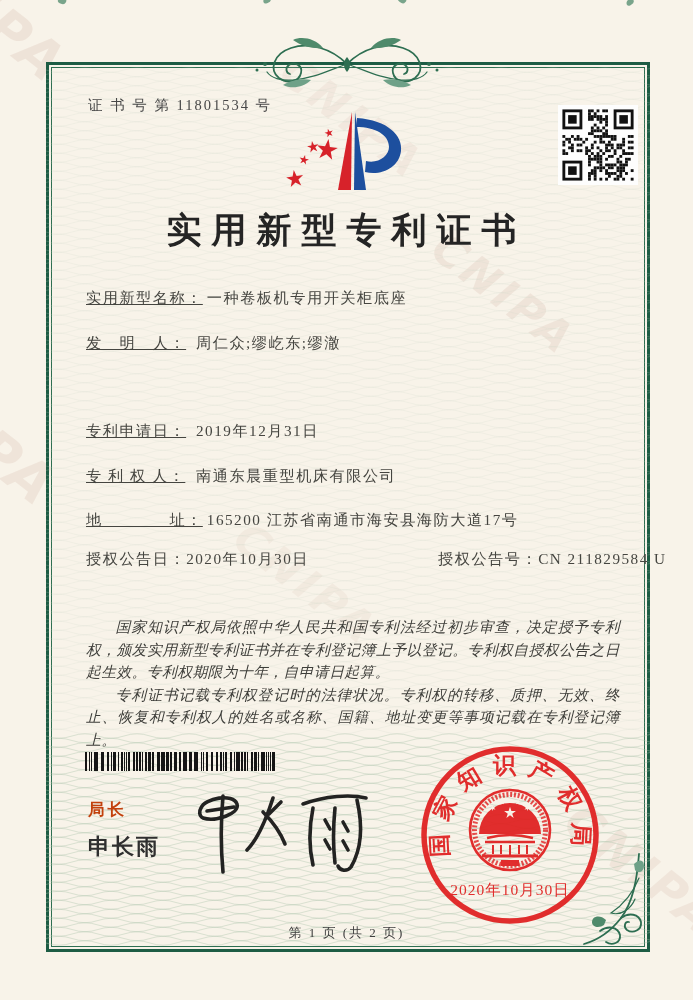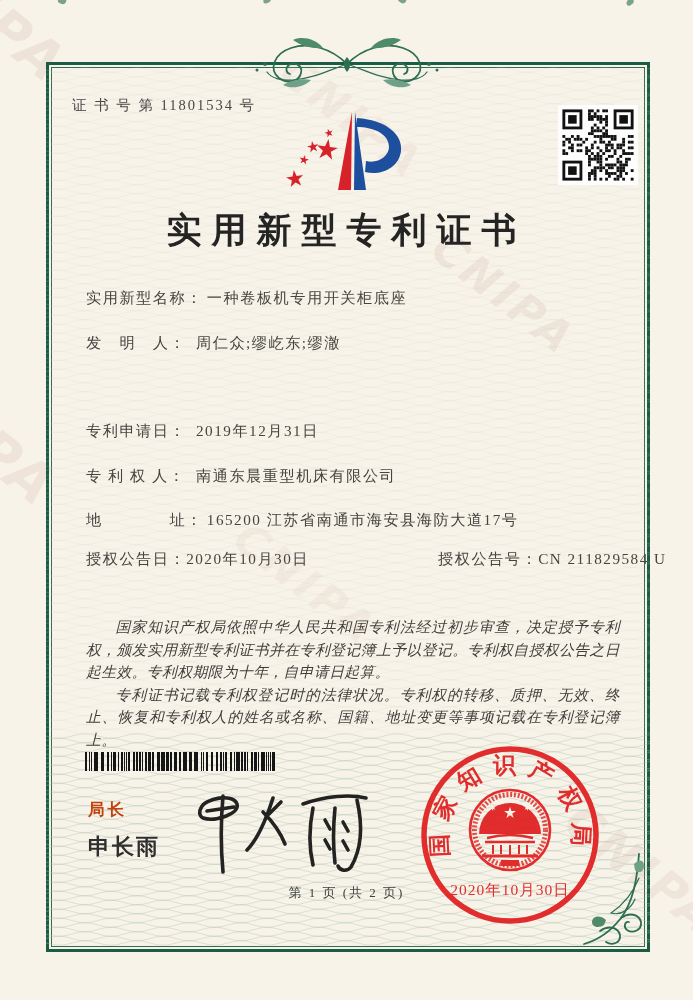--- a/index.html
+++ b/index.html
@@ -8,44 +8,44 @@
   
   .wm{position:absolute;font-family:"DejaVu Sans","Liberation Sans",sans-serif;
       font-weight:bold;font-style:italic;letter-spacing:4px;color:#b98878;
       transform:rotate(38deg);pointer-events:none;user-select:none;}
   
   .frame{position:absolute;left:46px;top:62px;width:598px;height:884px;
          border:3px solid #1d5c44;}
   .frame-inner{position:absolute;left:2px;top:2px;right:2px;bottom:2px;border:1px solid #2d6e51;}
   .waves{position:absolute;left:46px;top:62px;width:604px;height:890px;pointer-events:none;}
   
-  .cert-no{position:absolute;left:72px;top:96px;font-size:14.5px;letter-spacing:2px;color:#474747;}
+  .cert-no{position:absolute;left:88px;top:96px;font-size:14.5px;letter-spacing:2px;color:#474747;}
   .logo{position:absolute;left:280px;top:103px;width:140px;height:95px;}
   .qr{position:absolute;left:561px;top:108px;width:74px;height:74px;background:#fdfdfd;
       box-shadow:0 0 0 3px #fdfdfd;}
   .title{position:absolute;left:0;top:207px;width:100%;text-align:center;
          font-size:35px;font-weight:bold;letter-spacing:10px;color:#242424;}
   
   .field-row{position:absolute;left:86px;font-size:15.2px;letter-spacing:1.5px;color:#454540;white-space:nowrap;}
-  .field-label{display:inline-block;min-width:106px;}
+  .field-label{display:inline-block;min-width:106px;text-decoration:underline;}
   .field-value{margin-left:4px;}
   .grant2{position:absolute;left:352px;top:0;}
   
   .body-text{position:absolute;left:86px;top:584px;width:534px;font-size:14.8px;
              font-style:italic;line-height:22.6px;color:#3e3e3a;text-align:justify;letter-spacing:0.4px;margin-top:32px;}
   .body-text p{margin:0;text-indent:2em;}
   
   .barcode{position:absolute;left:85px;top:752px;width:195px;height:19px;}
   .officer-title{position:absolute;left:88px;top:799px;font-family:"Liberation Sans","DejaVu Sans",sans-serif;
                  font-weight:600;font-size:16.5px;letter-spacing:3px;color:#c2410c;}
   .officer-name{position:absolute;left:88px;top:832px;font-family:"Liberation Sans","DejaVu Sans",sans-serif;
                 font-weight:600;font-size:22px;letter-spacing:2px;color:#2f2f2f;}
   .signature{position:absolute;left:185px;top:778px;width:200px;height:105px;}
   .seal{position:absolute;left:415px;top:742px;width:190px;height:190px;opacity:.93;}
-  .page-info{position:absolute;left:0;top:884px;width:100%;text-align:center;
+  .page-info{position:absolute;left:0;top:924px;width:100%;text-align:center;
              font-size:13px;letter-spacing:2px;color:#3f3f3f;}
   .continuation{position:absolute;left:0;top:1016px;width:100%;text-align:center;
                 font-size:20px;font-style:italic;letter-spacing:2px;color:#393936;}
   .ornament-top{position:absolute;left:227px;top:34px;width:240px;height:56px;}
   .ornament-corner{position:absolute;left:582px;top:850px;width:64px;height:99px;}
   .speck{position:absolute;width:8px;height:6px;background:#4f8a6b;opacity:.75;
          border-radius:70% 30% 60% 40%;}
 </style>
 </head>
 <body>

